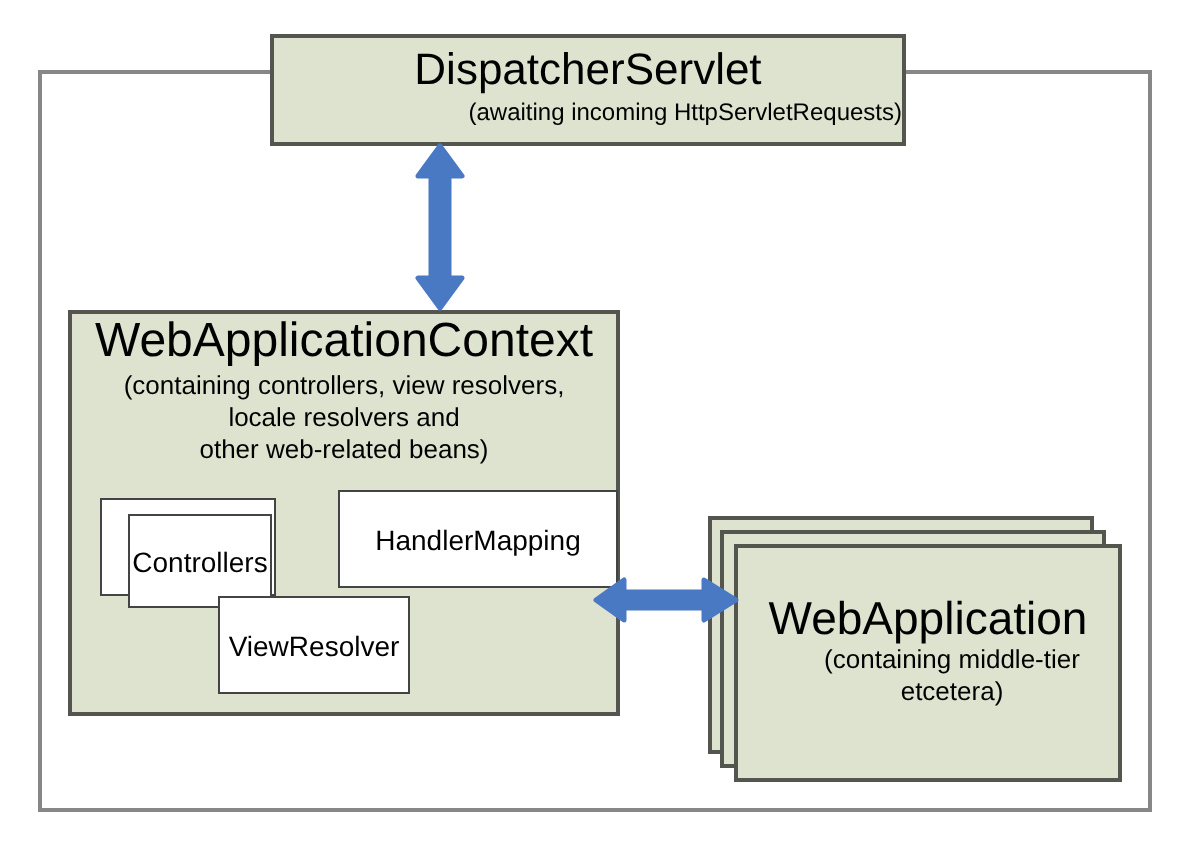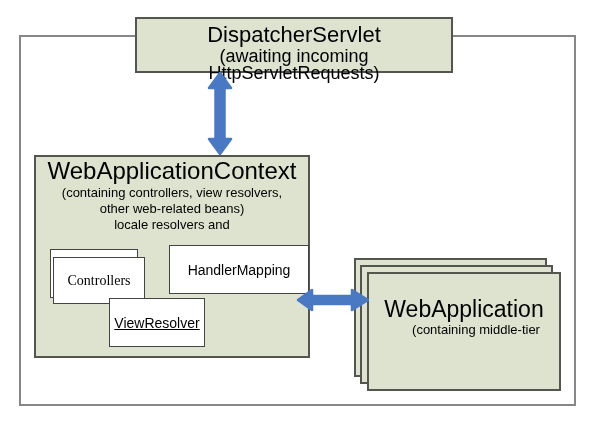--- a/index.html
+++ b/index.html
@@ -18,33 +18,33 @@
   .outer-frame{
     position:absolute;left:19px;top:35px;width:557px;height:371px;
     border:2px solid var(--outer-border);background:#ffffff;z-index:1;
   }
   .green-box{
     position:absolute;background:var(--box-fill);
     border:2px solid var(--box-border);text-align:center;z-index:2;
   }
   .dispatcher-box{left:135px;top:17px;width:318px;height:56px;padding-top:3px;}
   .dispatcher-title{font-size:22px;line-height:26px;}
-  .dispatcher-subtitle{font-size:18px;line-height:17px;}
+  .dispatcher-subtitle{font-size:12px;line-height:17px;text-align:right;}
   .wac-box{left:34px;top:155px;width:276px;height:203px;padding-top:0;}
   .wac-title{font-size:24px;line-height:28px;}
   .wac-subtitle{font-size:13px;line-height:16px;}
   .white-box{
     position:absolute;background:#ffffff;border:1px solid #444444;
     display:flex;align-items:center;justify-content:center;
     font-size:14px;text-align:center;
   }
   .controllers-back{left:14px;top:92px;width:88px;height:49px;z-index:3;}
-  .controllers-front{left:17px;top:100px;width:92px;height:47px;z-index:4;font-family:Liberation Serif, serif;}
+  .controllers-front{left:28px;top:100px;width:72px;height:47px;z-index:4;}
   .handler-mapping{left:133px;top:88px;width:140px;height:49px;z-index:3;}
-  .view-resolver{left:73px;top:141px;width:96px;height:49px;z-index:5;text-decoration:underline;}
+  .view-resolver{left:73px;top:141px;width:96px;height:49px;z-index:5;}
   .stack-box{position:absolute;width:193px;height:119px;background:var(--box-fill);
     border:2px solid var(--box-border);}
   .stack-back{left:354px;top:258px;z-index:2;}
   .stack-mid{left:360px;top:265px;z-index:3;}
   .stack-front{left:367px;top:272px;width:194px;z-index:4;text-align:center;padding-top:22px;}
   .stack-title{font-size:23px;line-height:26px;}
   .stack-subtitle{font-size:13px;line-height:16px;margin-left:24px;}
   .arrow-svg{position:absolute;z-index:6;}
   .v-arrow{left:198px;top:71px;}
   .h-arrow{left:296px;top:286px;}
@@ -62,22 +62,22 @@
     <div class="dispatcher-subtitle">(awaiting incoming HttpServletRequests)</div>
   </div>
 
   <svg class="arrow-svg v-arrow" width="44" height="86" viewBox="0 0 44 86">
     <polygon class="arrow-shape" points="22,2 33,17 26.5,17 26.5,68 33,68 22,83 11,68 17.5,68 17.5,17 11,17"></polygon>
   </svg>
 
   <div class="green-box wac-box">
     <div class="wac-title">WebApplicationContext</div>
     <div class="wac-subtitle">(containing controllers, view resolvers,</div>
+    <div class="wac-subtitle">locale resolvers and</div>
     <div class="wac-subtitle">other web-related beans)</div>
-    <div class="wac-subtitle">locale resolvers and</div>
 
     <div class="white-box controllers-back"></div>
     <div class="white-box controllers-front">
       <span>Controllers</span>
     </div>
     <div class="white-box handler-mapping">
       <span>HandlerMapping</span>
     </div>
     <div class="white-box view-resolver">
       <span>ViewResolver</span>
@@ -86,15 +86,16 @@
 
   <svg class="arrow-svg h-arrow" width="74" height="28" viewBox="0 0 74 28">
     <polygon class="arrow-shape" points="2,14 16,4 16,10 56,10 56,4 72,14 56,24 56,18 16,18 16,24"></polygon>
   </svg>
 
   <div class="stack-box stack-back"></div>
   <div class="stack-box stack-mid"></div>
   <div class="stack-box stack-front">
     <div class="stack-title">WebApplication</div>
     <div class="stack-subtitle">(containing middle-tier</div>
+    <div class="stack-subtitle">etcetera)</div>
   </div>
 
 </div>
 
 </body></html>

